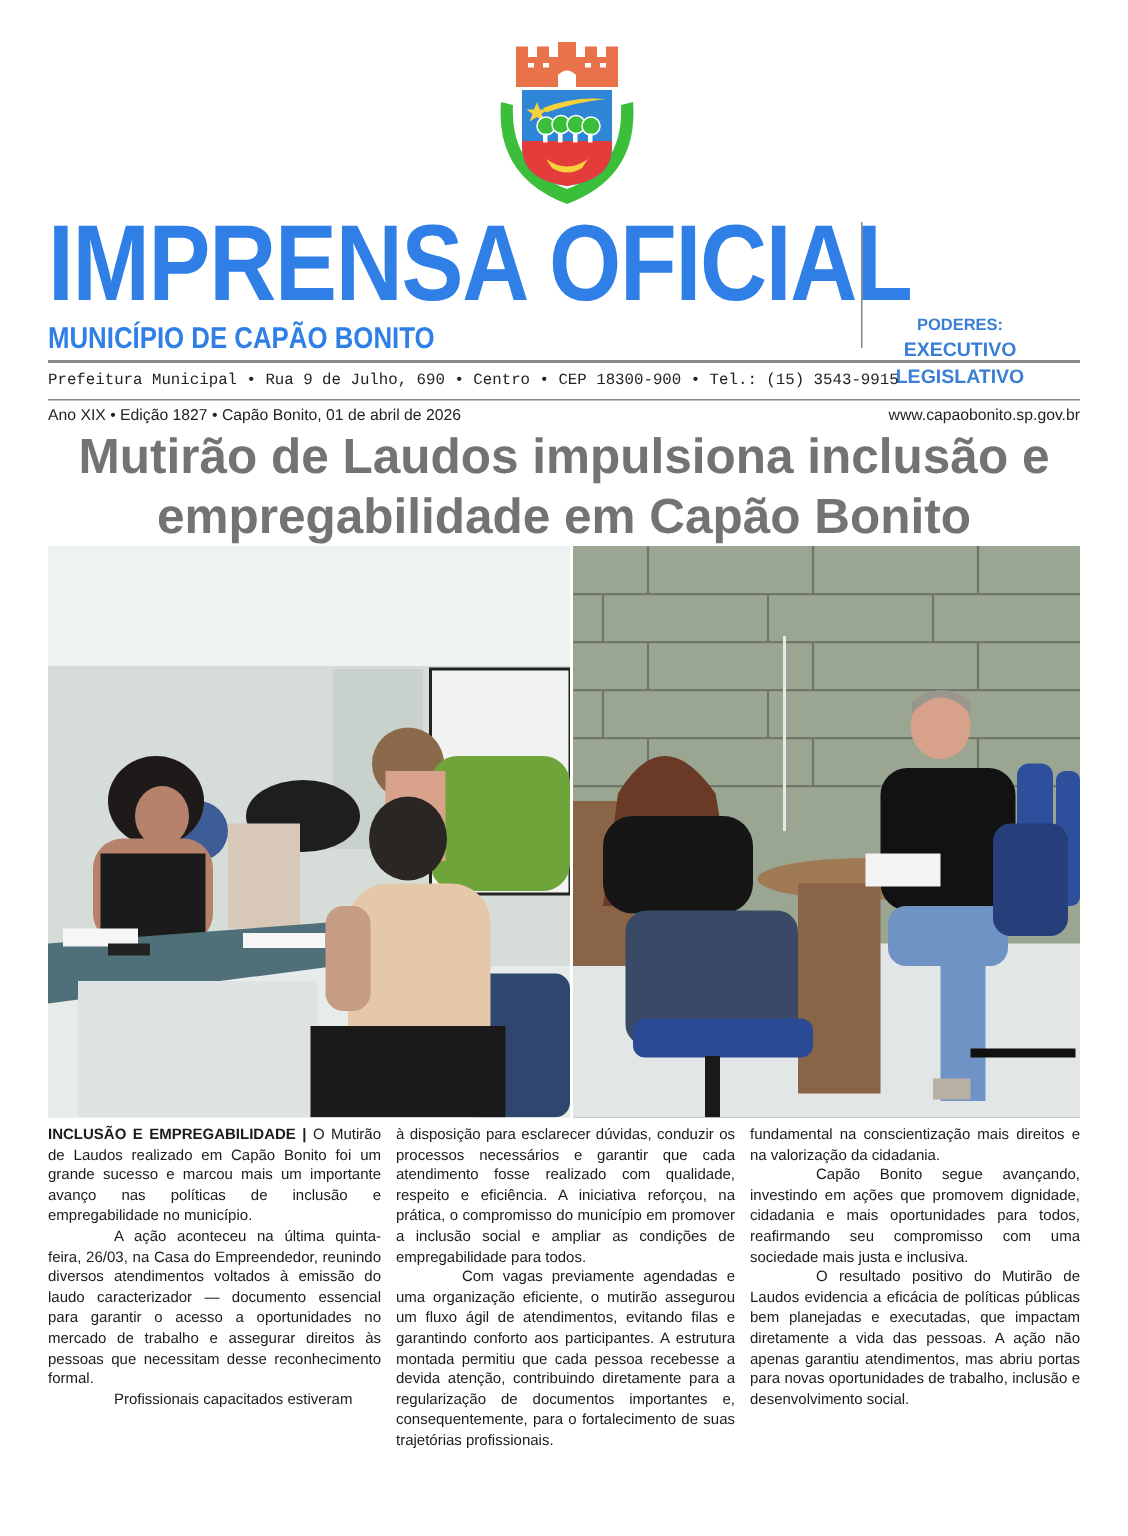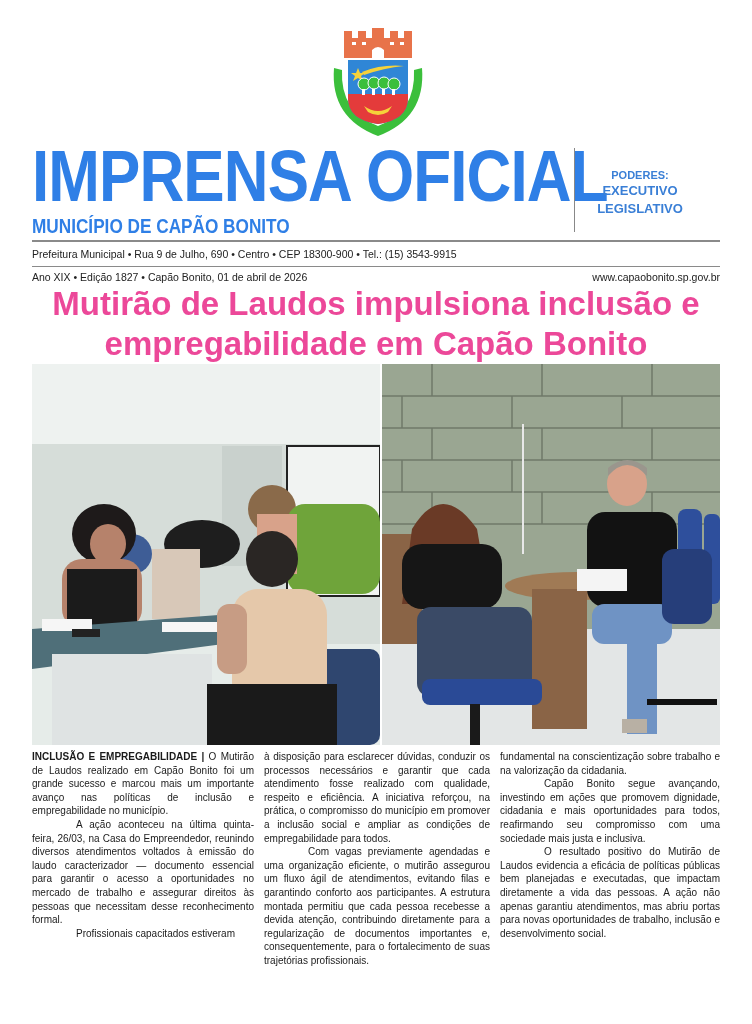--- a/index.html
+++ b/index.html
@@ -17,32 +17,32 @@
     letter-spacing: -1px; transform: scaleX(0.86); transform-origin: left top;
     white-space: nowrap;
   }
   .masthead-sub {
     position: absolute; left: 32px; top: 216px;
     font-weight: 700; font-size: 20px; line-height: 20px; color: #2f7fe6;
     transform: scaleX(0.86); transform-origin: left top; white-space: nowrap;
   }
   .vrule { position: absolute; left: 574px; top: 148px; width: 1px; height: 84px; background: #888; }
   .powers { position: absolute; left: 580px; top: 168px; width: 120px; text-align: center; color: #3a7fd6; font-weight: 700; }
-  .powers .lbl { font-size: 11px; line-height: 14px; }
+  .powers .lbl { font-size: 11px; line-height: 14px; margin-top: 42px; }
   .powers .val { font-size: 13px; line-height: 18px; }
 
   .hrule1 { position: absolute; left: 32px; top: 240px; width: 688px; height: 2px; background: #8a8a8a; }
-  .address { position: absolute; left: 32px; top: 248px; font-size: 10.5px; color: #222; white-space: nowrap; }
+  .address { position: absolute; left: 32px; top: 248px; font-size: 10.5px; color: #222; white-space: nowrap; font-family: Liberation Mono, monospace; }
   .hrule2 { position: absolute; left: 32px; top: 266px; width: 688px; height: 1px; background: #8a8a8a; }
   .edition { position: absolute; left: 32px; top: 271px; font-size: 10.5px; color: #222; white-space: nowrap; }
   .website { position: absolute; right: 32px; top: 271px; font-size: 10.5px; color: #222; white-space: nowrap; }
 
   .headline {
     position: absolute; left: 20px; top: 284px; width: 712px; text-align: center;
-    font-weight: 700; font-size: 33px; line-height: 40px; color: #ec4899;
+    font-weight: 700; font-size: 33px; line-height: 40px; color: #737373;
   }
 
   
   .photo { position: absolute; overflow: hidden; }
   .photo-left { left: 32px; top: 364px; width: 348px; height: 381px; background: #dfe6e2; }
   .photo-right { left: 382px; top: 364px; width: 338px; height: 381px; background: #98a391; }
 
   
   .article { position: absolute; top: 750px; left: 32px; width: 688px; height: 250px; }
   .col {
@@ -217,17 +217,17 @@
   <div class="col col1">
     <p><span class="kicker">INCLUSÃO E EMPREGABILIDADE |</span> <span>O Mutirão de Laudos realizado em Capão Bonito foi um grande sucesso e marcou mais um importante avanço nas políticas de inclusão e empregabilidade no município.</span></p>
     <p class="indent">A ação aconteceu na última quinta-feira, 26/03, na Casa do Empreendedor, reunindo diversos atendimentos voltados à emissão do laudo caracterizador — documento essencial para garantir o acesso a oportunidades no mercado de trabalho e assegurar direitos às pessoas que necessitam desse reconhecimento formal.</p>
     <p class="indent">Profissionais capacitados estiveram</p>
   </div>
   <div class="col col2">
     <p>à disposição para esclarecer dúvidas, conduzir os processos necessários e garantir que cada atendimento fosse realizado com qualidade, respeito e eficiência. A iniciativa reforçou, na prática, o compromisso do município em promover a inclusão social e ampliar as condições de empregabilidade para todos.</p>
     <p class="indent">Com vagas previamente agendadas e uma organização eficiente, o mutirão assegurou um fluxo ágil de atendimentos, evitando filas e garantindo conforto aos participantes. A estrutura montada permitiu que cada pessoa recebesse a devida atenção, contribuindo diretamente para a regularização de documentos importantes e, consequentemente, para o fortalecimento de suas trajetórias profissionais.</p>
   </div>
   <div class="col col3">
-    <p>fundamental na conscientização sobre trabalho e na valorização da cidadania.</p>
+    <p>fundamental na conscientização mais direitos e na valorização da cidadania.</p>
     <p class="indent">Capão Bonito segue avançando, investindo em ações que promovem dignidade, cidadania e mais oportunidades para todos, reafirmando seu compromisso com uma sociedade mais justa e inclusiva.</p>
     <p class="indent">O resultado positivo do Mutirão de Laudos evidencia a eficácia de políticas públicas bem planejadas e executadas, que impactam diretamente a vida das pessoas. A ação não apenas garantiu atendimentos, mas abriu portas para novas oportunidades de trabalho, inclusão e desenvolvimento social.</p>
   </div>
 </div>
 
 </body></html>

